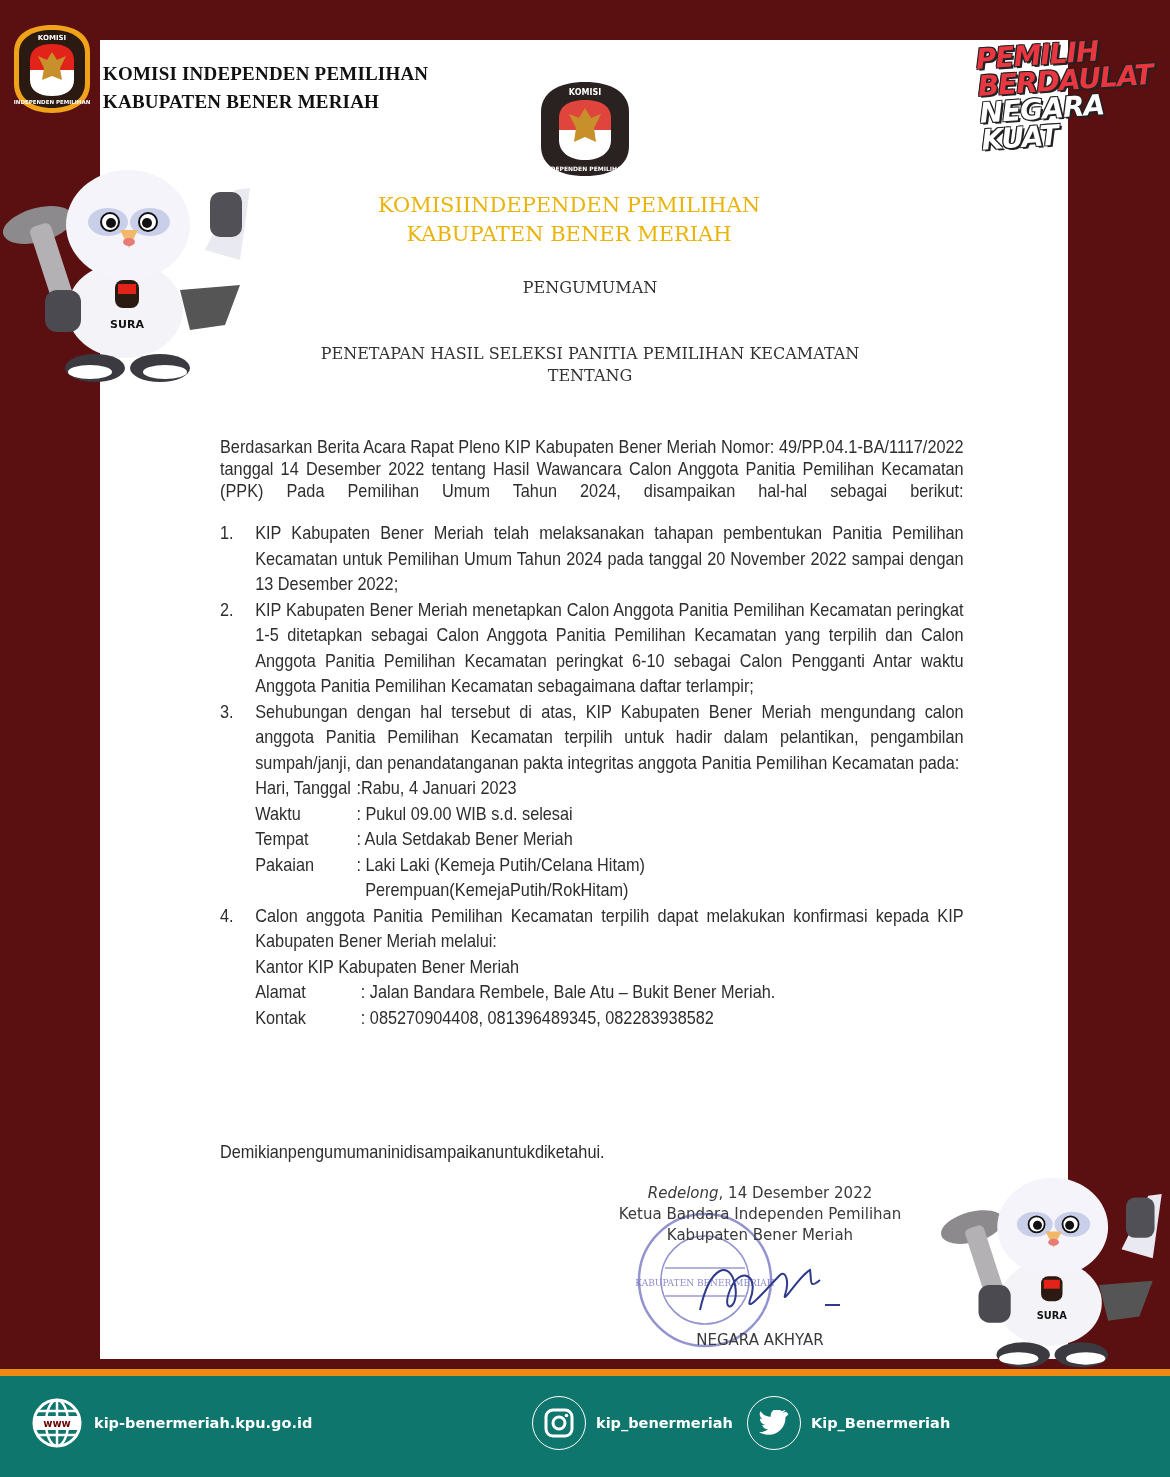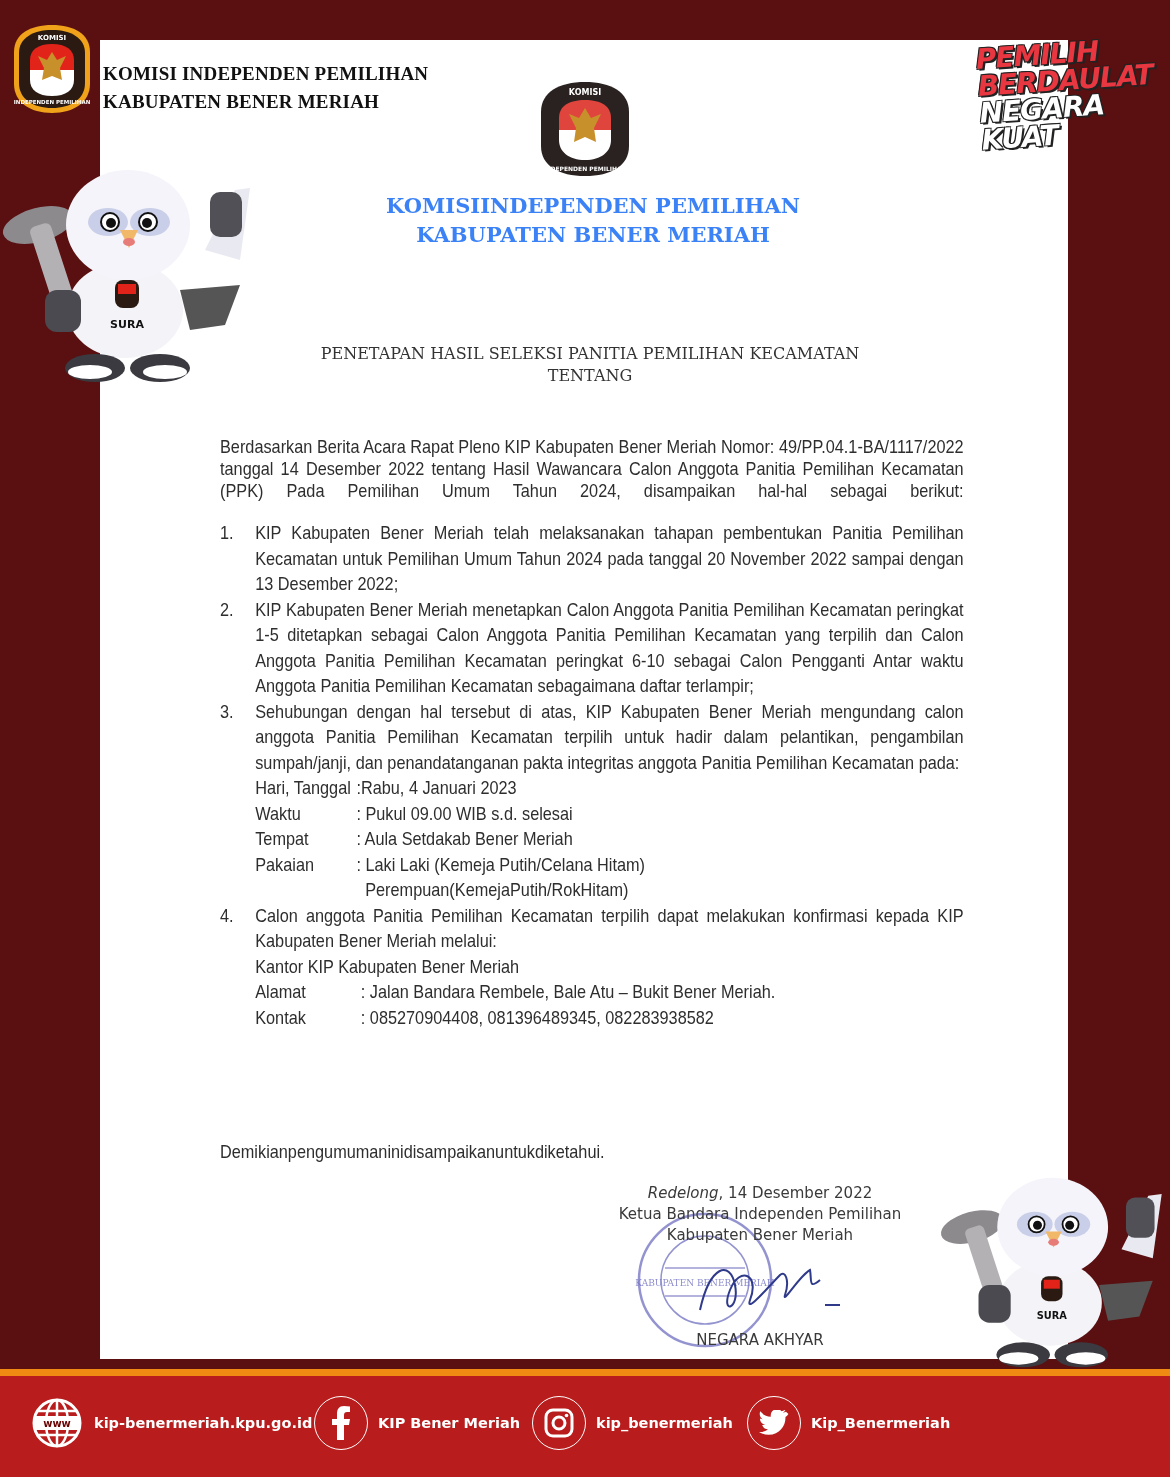--- a/index.html
+++ b/index.html
@@ -31,22 +31,22 @@
   .slogan .white { color: #ffffff; }
 
   .mascot { position: absolute; }
   .mascot-1 { left: 0px; top: 150px; width: 250px; height: 235px; }
   .mascot-2 { left: 935px; top: 1160px; width: 230px; height: 210px; }
 
   .doc-logo { position: absolute; left: 535px; top: 78px; width: 100px; height: 102px; }
 
   .doc { position: absolute; left: 0; top: 0; width: 1170px; color: #2b2b2b; }
   .doc-title {
-    position: absolute; left: 308px; width: 570px; text-align: center;
-    font-family: "DejaVu Serif", serif; font-weight: bold; font-size: 21px; line-height: 29px; color: #3b82f6;
+    position: absolute; left: 284px; width: 570px; text-align: center;
+    font-family: "DejaVu Serif", serif; font-weight: normal; font-size: 21px; line-height: 29px; color: #eab308;
   }
   .center-text {
     position: absolute; left: 200px; width: 780px; text-align: center;
     font-family: "DejaVu Serif", serif; font-size: 16px; line-height: 22px; color: #333;
   }
   .body-text {
     position: absolute; font-family: "Liberation Sans", sans-serif; font-size: 18.5px; color: #2e2e2e;
     transform: scaleX(0.88); transform-origin: left top;
   }
   .para { left: 220px; width: 845px; text-align: justify; line-height: 22px; }
@@ -59,21 +59,21 @@
   .kv .k { width: 115px; flex: none; }
   .kv .k2 { width: 120px; flex: none; }
   .closing { left: 220px; width: 800px; line-height: 22px; }
 
   .sig { position: absolute; left: 600px; width: 320px; text-align: center;
     font-family: "DejaVu Sans", sans-serif; font-size: 15px; line-height: 21px; color: #3a3a3a; }
   .stamp { position: absolute; left: 635px; top: 1210px; width: 140px; height: 140px; }
   .signature { position: absolute; left: 690px; top: 1255px; width: 160px; height: 70px; }
 
   .orange-line { position: absolute; left: 0; top: 1369px; width: 1170px; height: 7px; background: #ef8a13; }
-  .footer { position: absolute; left: 0; top: 1376px; width: 1170px; height: 101px; background: #b91c1c; }
+  .footer { position: absolute; left: 0; top: 1376px; width: 1170px; height: 101px; background: #0f766e; }
   .fitem { position: absolute; top: 20px; display: flex; align-items: center; color: #fff;
     font-family: "DejaVu Sans", sans-serif; font-weight: bold; font-size: 14.5px; }
   .ficon { width: 54px; height: 54px; border: 1.5px solid #fff; border-radius: 50%;
     display: flex; align-items: center; justify-content: center; margin-right: 10px; }
   .ficon.globe { border: none; }
 </style>
 </head>
 <body>
 
 <div class="panel"></div>
@@ -144,20 +144,21 @@
   <text x="50" y="93" font-size="6" fill="#fff" text-anchor="middle" font-family="DejaVu Sans, sans-serif" font-weight="bold">INDEPENDEN PEMILIHAN</text>
 </svg>
 
 <div class="doc">
   <div class="doc-title" style="top:191px">
     <div>KOMISIINDEPENDEN PEMILIHAN</div>
     <div>KABUPATEN BENER MERIAH</div>
   </div>
 
   <div class="center-text" style="top:277px">
+    <div>PENGUMUMAN</div>
   </div>
 
   <div class="center-text" style="top:343px">
     <div>PENETAPAN HASIL SELEKSI PANITIA PEMILIHAN KECAMATAN</div>
     <div>TENTANG</div>
   </div>
 
   <div class="body-text para" style="top:436px">Berdasarkan Berita Acara Rapat Pleno KIP Kabupaten Bener Meriah Nomor: 49/PP.04.1-BA/1117/2022 tanggal 14 Desember 2022 tentang Hasil Wawancara Calon Anggota Panitia Pemilihan Kecamatan (PPK) Pada Pemilihan Umum Tahun 2024, disampaikan hal-hal sebagai berikut:</div>
 
   <div class="body-text list" style="top:520px">
@@ -268,28 +269,20 @@
         <ellipse cx="26" cy="26" rx="11" ry="23" fill="none" stroke="#fff" stroke-width="2.5"></ellipse>
         <line x1="26" y1="3" x2="26" y2="49" stroke="#fff" stroke-width="2.5"></line>
         <line x1="6" y1="14" x2="46" y2="14" stroke="#fff" stroke-width="2.5"></line>
         <line x1="6" y1="38" x2="46" y2="38" stroke="#fff" stroke-width="2.5"></line>
         <rect x="3" y="19" width="46" height="14" fill="#fff"></rect>
         <text x="26" y="30" font-size="10" fill="#6a0504" text-anchor="middle" font-family="DejaVu Sans, sans-serif" font-weight="bold">www</text>
       </svg>
     </span>
     <span>kip-benermeriah.kpu.go.id</span>
   </div>
-  <div class="fitem" style="left:314px">
-    <span class="ficon">
-      <svg width="24" height="34" viewBox="0 0 24 34">
-          <path d="M15 34 L15 19 L20 19 L21 13 L15 13 L15 9 C15 7 16 6 18 6 L21 6 L21 0.5 C19 0.3 17 0 15 0 C10 0 8 3 8 8 L8 13 L3 13 L3 19 L8 19 L8 34Z" fill="#fff"></path>
-        </svg>
-    </span>
-    <span>KIP Bener Meriah</span>
-  </div>
   <div class="fitem" style="left:532px">
     <span class="ficon">
       <svg width="30" height="30" viewBox="0 0 30 30">
           <rect x="2" y="2" width="26" height="26" rx="7" fill="none" stroke="#fff" stroke-width="3"></rect>
           <circle cx="15" cy="15" r="6" fill="none" stroke="#fff" stroke-width="3"></circle>
           <circle cx="22.5" cy="7.5" r="1.8" fill="#fff"></circle>
         </svg>
     </span>
     <span>kip_benermeriah</span>
   </div>

